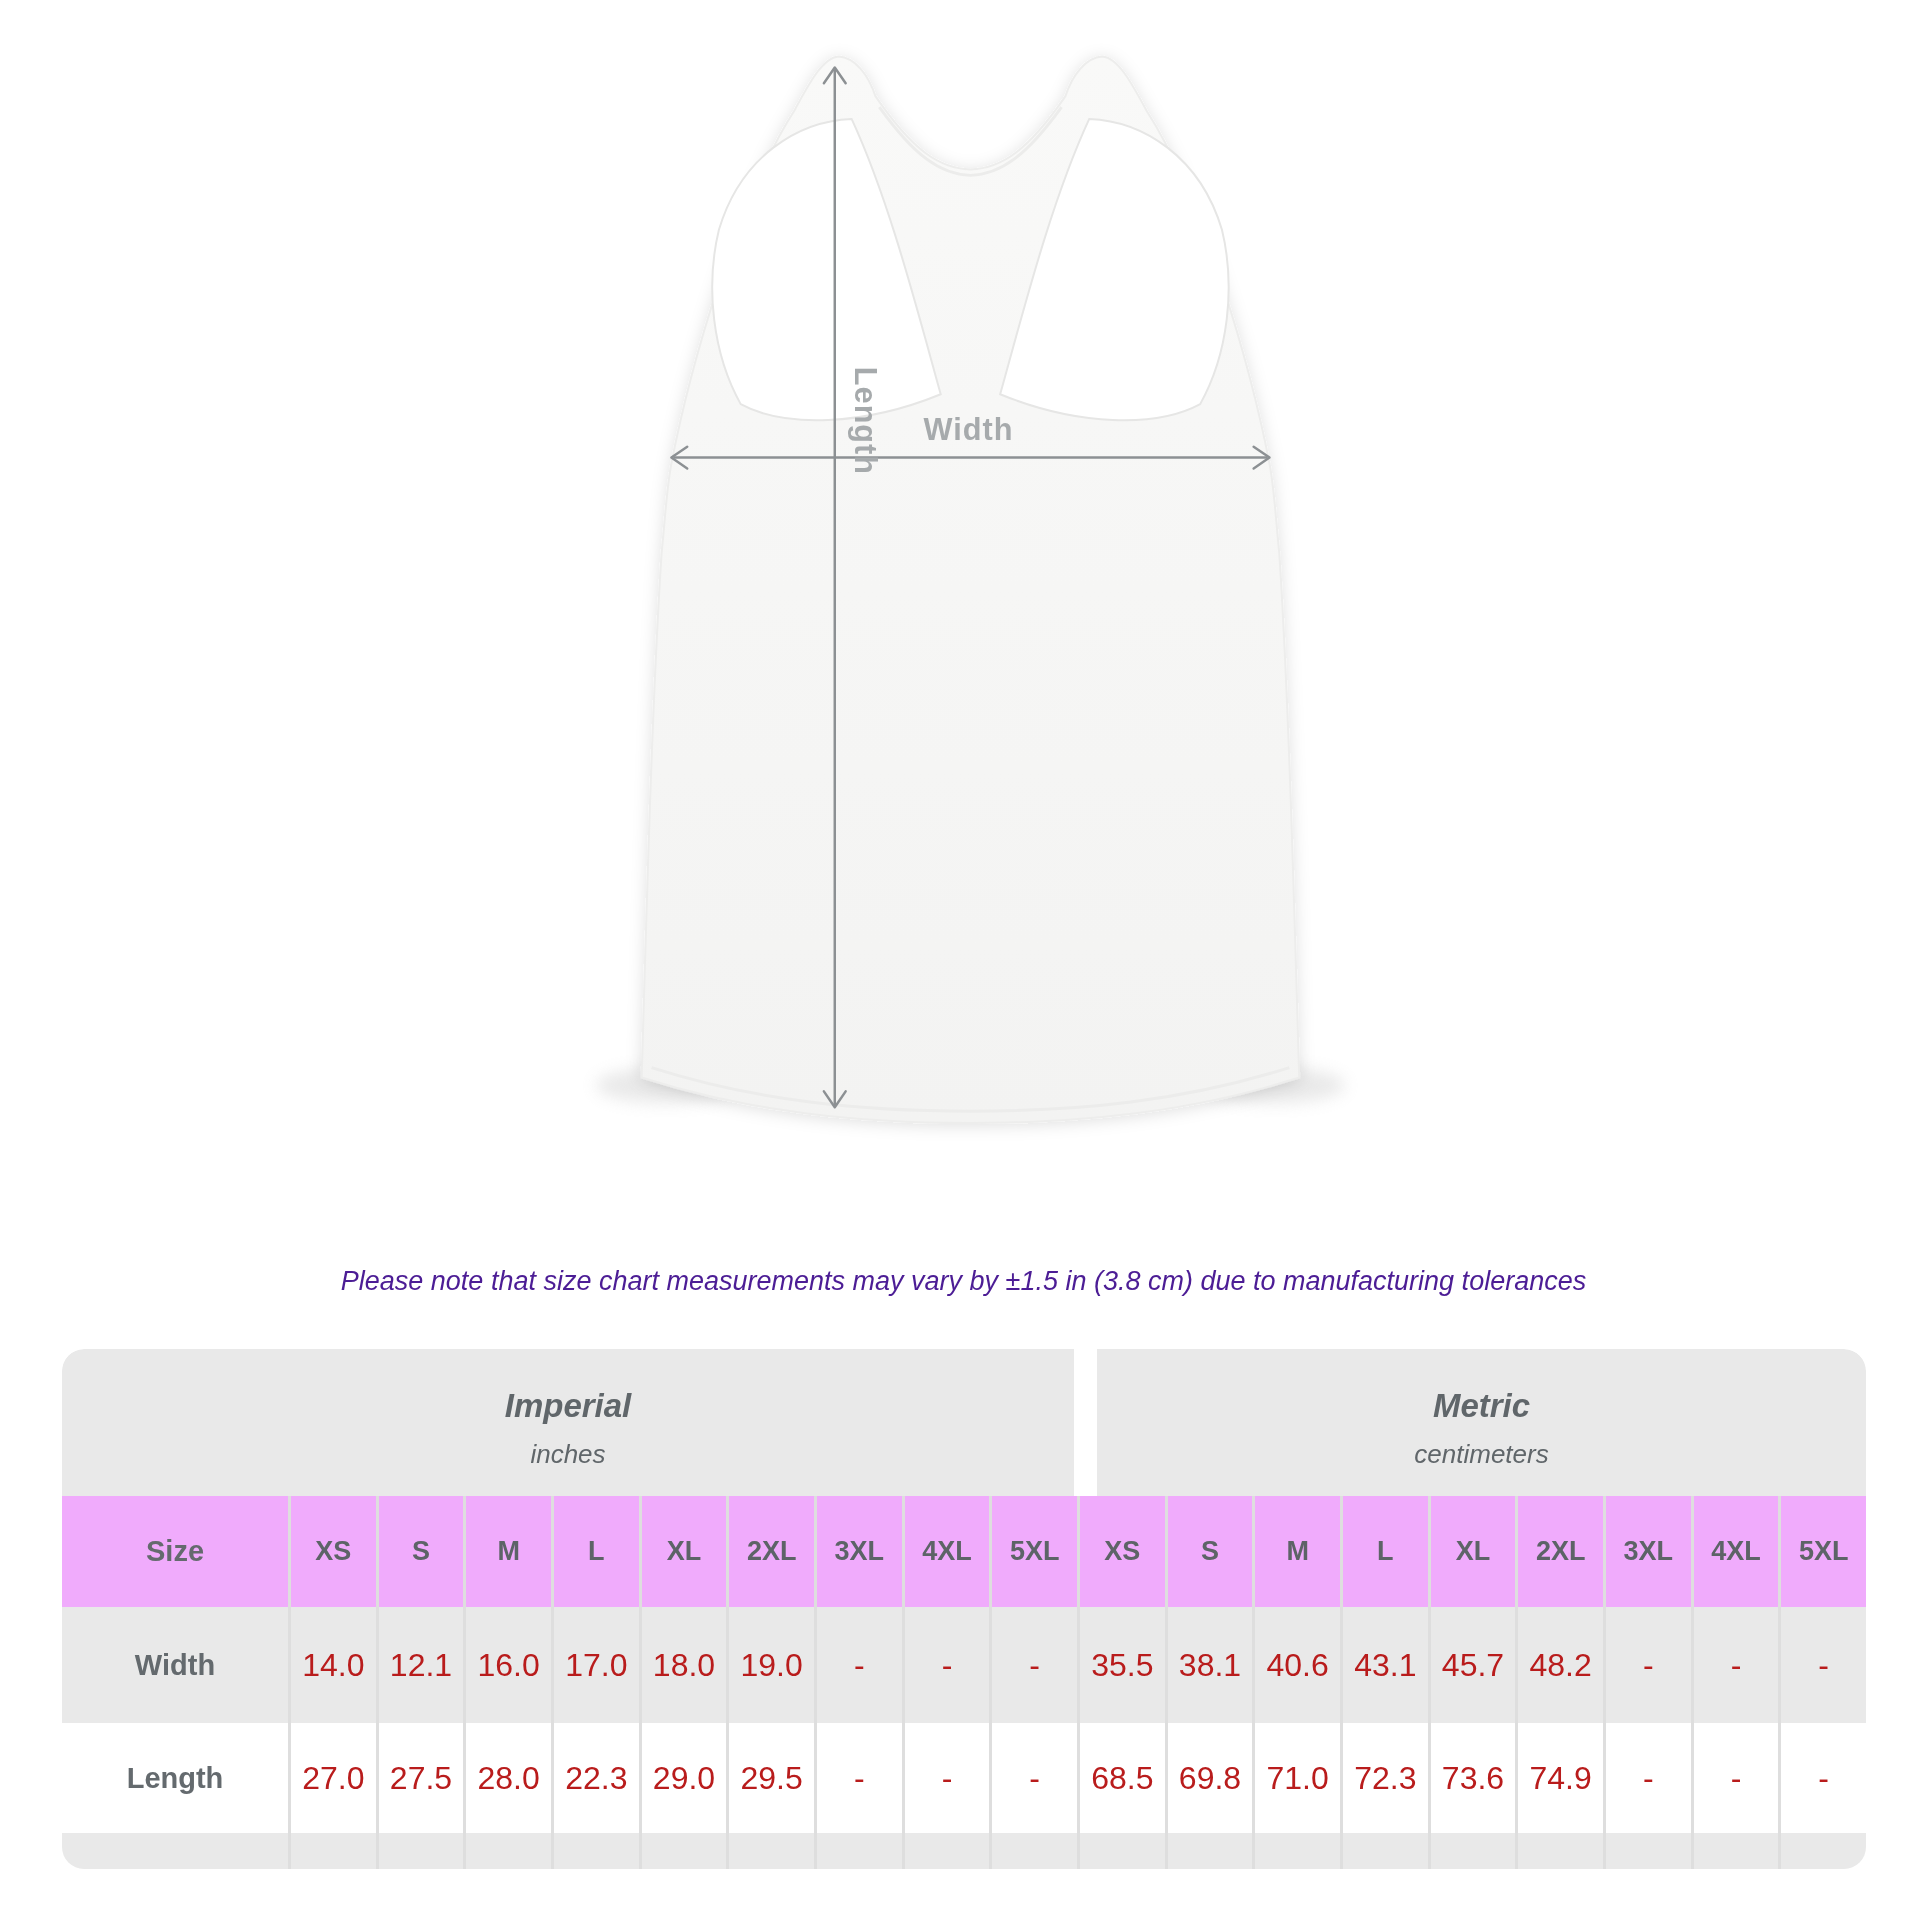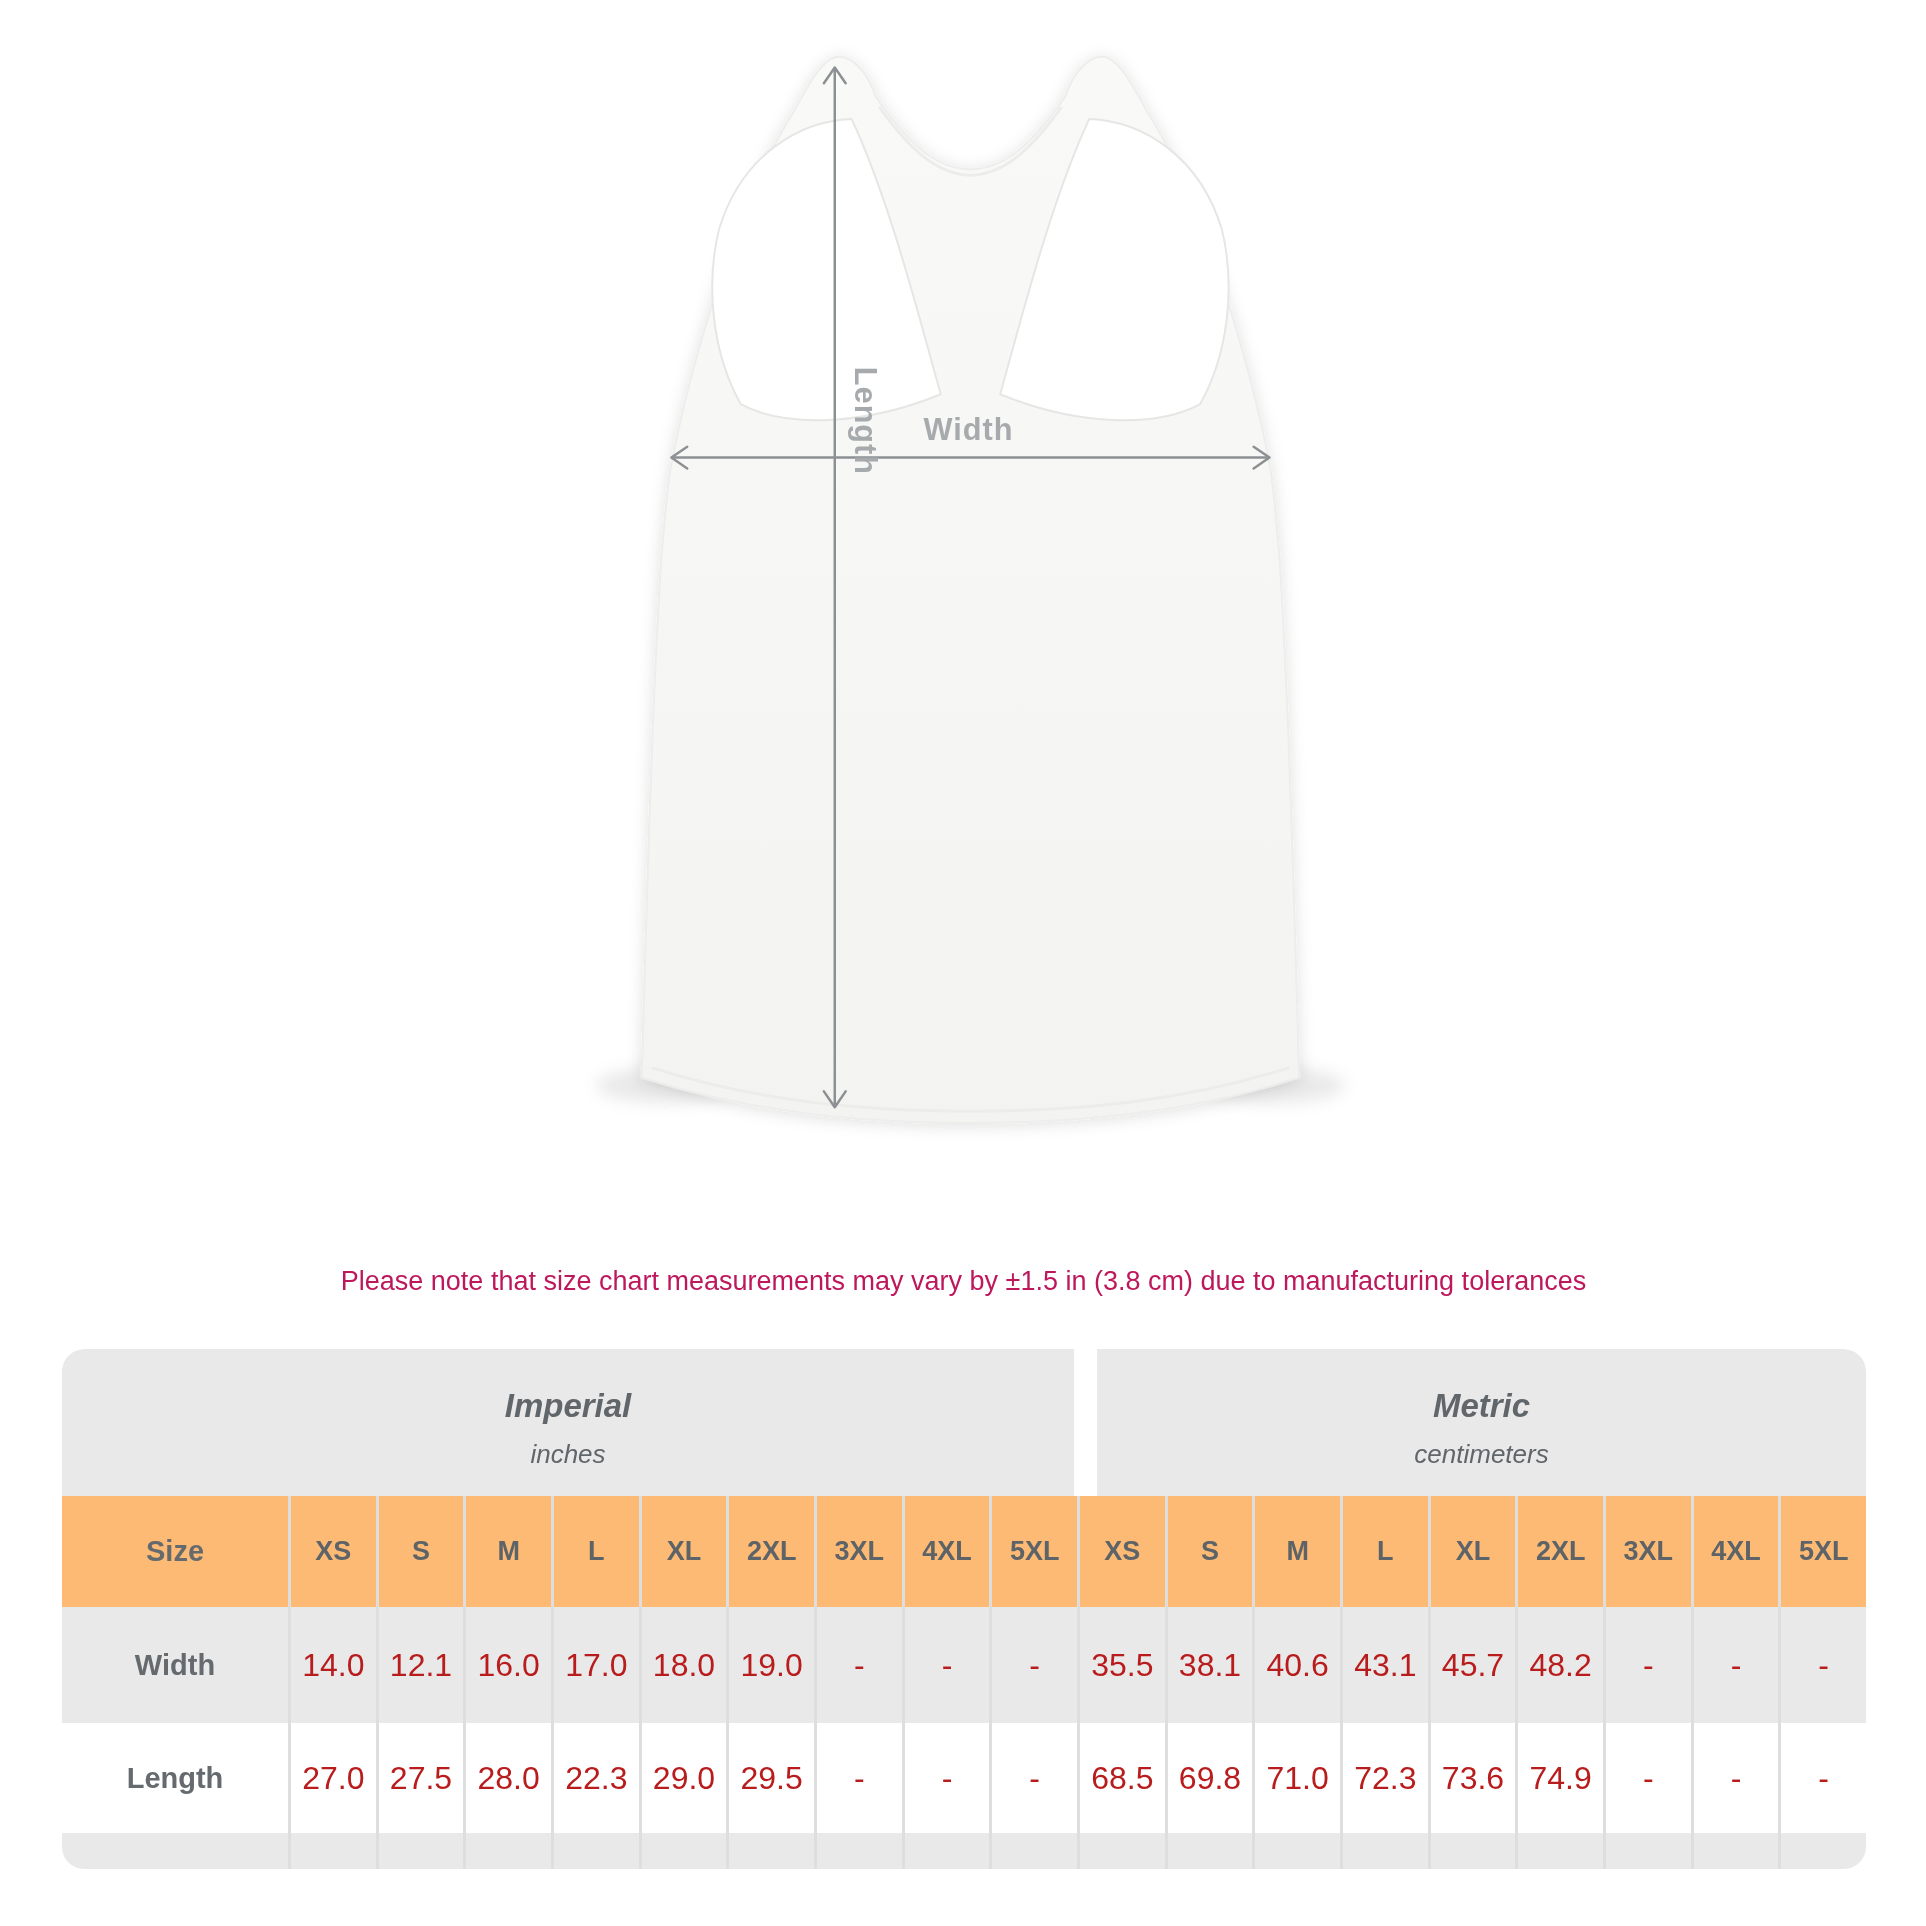--- a/index.html
+++ b/index.html
@@ -15,37 +15,37 @@
   .seam{fill:none;stroke:#ececeb;stroke-width:3;}
   .mline line{stroke:#8c9093;stroke-width:2.5;}
   .mline path{fill:none;stroke:#8c9093;stroke-width:2.5;stroke-linecap:round;stroke-linejoin:round;}
   .dimlabel{
     font-family:"Liberation Sans", sans-serif;font-weight:bold;font-size:31px;
     fill:#a6aaac;letter-spacing:1px;
   }
   
   .heading{position:absolute;top:1224px;left:0;width:1927px;text-align:center;line-height:1;}
   .title{font-size:39px;font-weight:bold;color:#3c3c3c;}
-  .note{font-size:27px;color:#be185d;margin-top:44px;}
+  .note{font-size:27px;font-style:italic;color:#4c1d95;margin-top:44px;}
   
   .sizetable{
     position:absolute;left:62px;top:1349px;width:1804px;height:520px;
     border-radius:22px;overflow:hidden;
   }
   .unit-header{display:grid;grid-template-columns:226px repeat(18,1fr);height:147px;}
   .unit-block{
     background:#e9e9e9;display:flex;flex-direction:column;align-items:center;
     justify-content:center;color:#60666a;padding-top:12px;
   }
   .unit-block.imperial{grid-column:1/11;margin-right:3px;border-top-left-radius:22px;}
   .unit-block.metric{grid-column:11/20;margin-left:20px;border-top-right-radius:22px;}
   .unit-name{font-size:33px;font-weight:bold;font-style:italic;}
   .unit-sub{font-size:26px;font-style:italic;margin-top:14px;}
   .row{display:grid;grid-template-columns:226px repeat(18,1fr);}
-  .size-row{height:111px;background:#fdba74;}
+  .size-row{height:111px;background:#f0abfc;}
   .width-row{height:116px;background:#e9e9e9;}
   .length-row{height:110px;background:#ffffff;}
   .band{height:40px;background:#e9e9e9;display:grid;grid-template-columns:226px repeat(18,1fr);}
   .cell{display:flex;align-items:center;justify-content:center;}
   .row .cell + .cell, .band .cell + .cell{border-left:3px solid #dedede;}
   .label-cell{font-weight:bold;font-size:29px;color:#646a6e;}
   .size-cell{font-weight:bold;font-size:27px;color:#5d6367;text-align:center;}
   .value-cell{font-size:32px;color:#b91c1c;}
 </style>
 </head>

